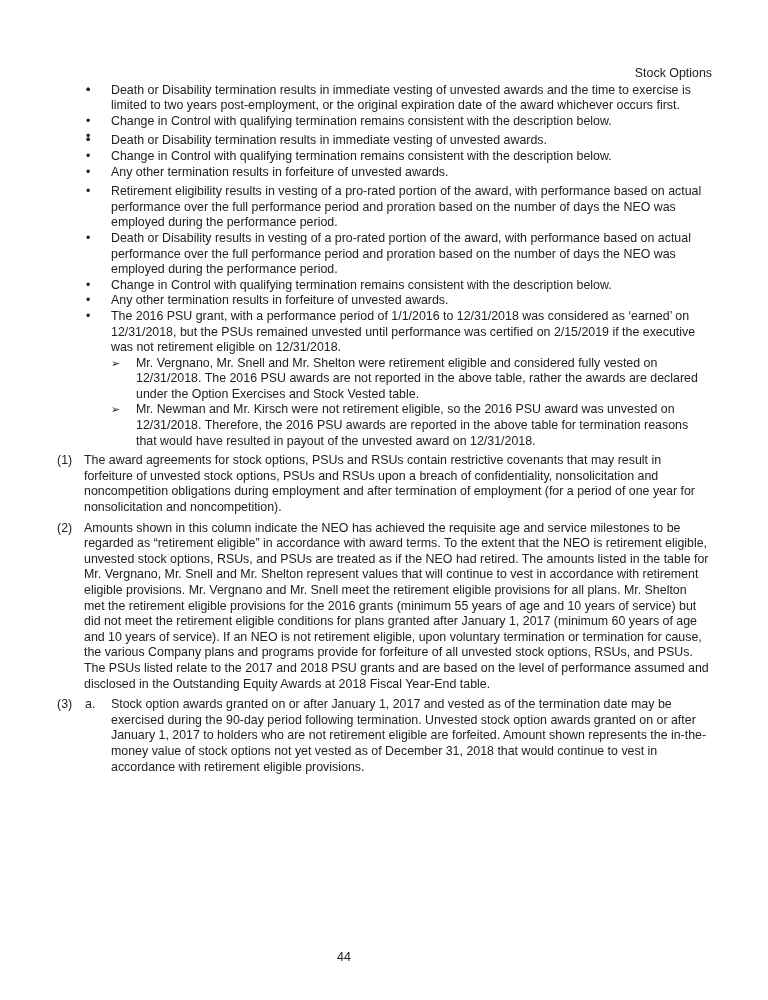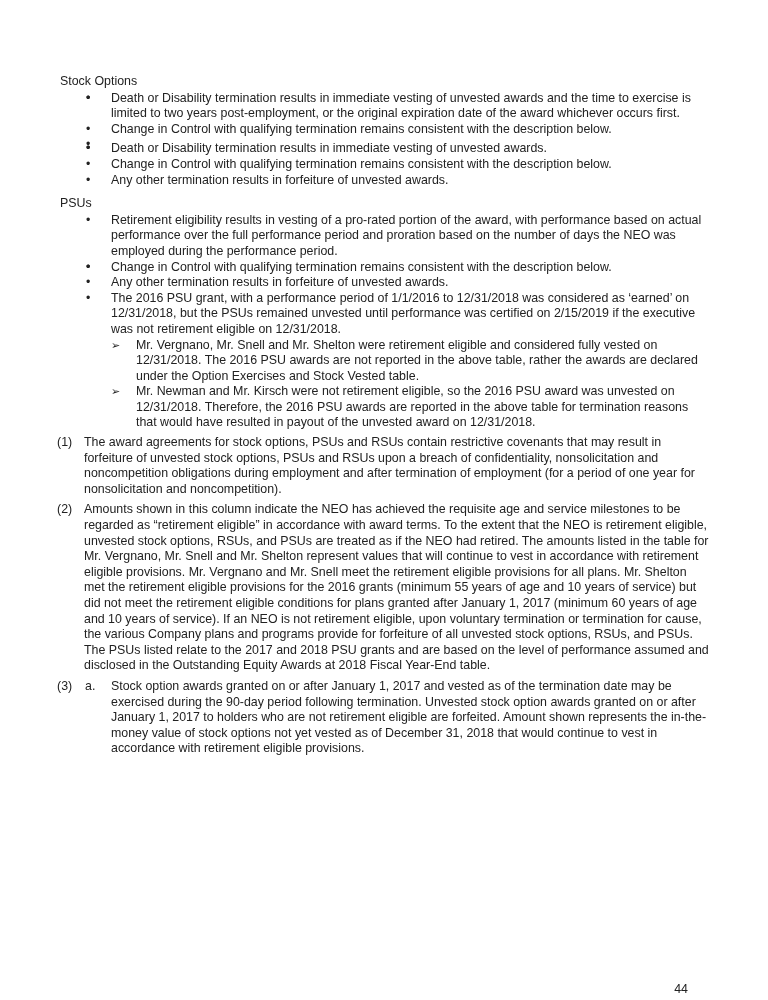--- a/index.html
+++ b/index.html
@@ -1,32 +1,32 @@
 <!DOCTYPE html>
 <html><head>
 <meta charset="utf-8">
 <style>
   html, body { margin: 0; padding: 0; background: #ffffff; }
   body { width: 768px; height: 1000px; position: relative; overflow: hidden;
          font-family: "Liberation Sans", sans-serif; font-size: 12.4px; color: #222; line-height: 15.6px; }
   .page { position: absolute; left: 60px; top: 66px; width: 652px; }
-  .heading { margin: 8px 0 1px 0; }
+  .heading { margin: 0 0 1px 0; text-align: right; }
   .bullets { margin: 0 0 4px 0; padding: 0; list-style: none; }
   .bullets > li { position: relative; padding-left: 51px; }
   .bullets > li .dot { position: absolute; left: 26px; top: 0; }
   .arrows { margin: 0; padding: 0; list-style: none; }
   .arrows > li { position: relative; padding-left: 25px; }
   .arrows > li .arr { position: absolute; left: 0; top: 0; font-size: 11px; }
   .notes { margin: 0; padding: 0; list-style: none; position: relative; left: -3px; }
   .notes > li { position: relative; padding-left: 27px; margin-bottom: 5px; }
   .notes > li .num { position: absolute; left: 0; top: 0; }
   .subs { margin: 5px 0 0 0; padding: 0; list-style: none; }
   .subs > li { position: relative; padding-left: 27px; }
   .subs > li .lt { position: absolute; left: 1px; top: 0; }
-  .pagenum { position: absolute; top: 950px; left: 0; width: 688px; text-align: right; margin-top: 32px; }
+  .pagenum { position: absolute; top: 950px; left: 0; width: 688px; text-align: center; }
 </style>
 </head>
 <body>
 
 <div class="page">
 
   <div>
     <div class="heading">Stock Options</div>
     <ul class="bullets">
       <li><span class="dot">•</span></li>
@@ -39,24 +39,23 @@
   <div>
     <ul class="bullets">
       <li><span class="dot">•</span></li>
       <li><span class="dot">•</span><span>Death or Disability termination results in immediate vesting of unvested awards.</span></li>
       <li><span class="dot">•</span><span>Change in Control with qualifying termination remains consistent with the description below.</span></li>
       <li><span class="dot">•</span><span>Any other termination results in forfeiture of unvested awards.</span></li>
     </ul>
   </div>
 
   <div>
-    <div class="heading">PSUs</div>
     <ul class="bullets">
       <li><span class="dot">•</span><span>Retirement eligibility results in vesting of a pro-rated portion of the award, with performance based on actual performance over the full performance period and proration based on the number of days the NEO was employed during the performance period.</span></li>
-      <li><span class="dot">•</span></li>
+      <li><span class="dot">•</span><span>Death or Disability results in vesting of a pro-rated portion of the award, with performance based on actual performance over the full performance period and proration based on the number of days the NEO was employed during the performance period.</span></li>
       <li><span class="dot">•</span><span>Change in Control with qualifying termination remains consistent with the description below.</span></li>
       <li><span class="dot">•</span><span>Any other termination results in forfeiture of unvested awards.</span></li>
       <li><span class="dot">•</span><span>The 2016 PSU grant, with a performance period of 1/1/2016 to 12/31/2018 was considered as ‘earned’ on 12/31/2018, but the PSUs remained unvested until performance was certified on 2/15/2019 if the executive was not retirement eligible on 12/31/2018.</span>
         <ul class="arrows">
           <li><span class="arr">➢</span><span>Mr. Vergnano, Mr. Snell and Mr. Shelton were retirement eligible and considered fully vested on 12/31/2018. The 2016 PSU awards are not reported in the above table, rather the awards are declared under the Option Exercises and Stock Vested table.</span></li>
           <li><span class="arr">➢</span><span>Mr. Newman and Mr. Kirsch were not retirement eligible, so the 2016 PSU award was unvested on 12/31/2018. Therefore, the 2016 PSU awards are reported in the above table for termination reasons that would have resulted in payout of the unvested award on 12/31/2018.</span></li>
         </ul>
       </li>
     </ul>
   </div>

